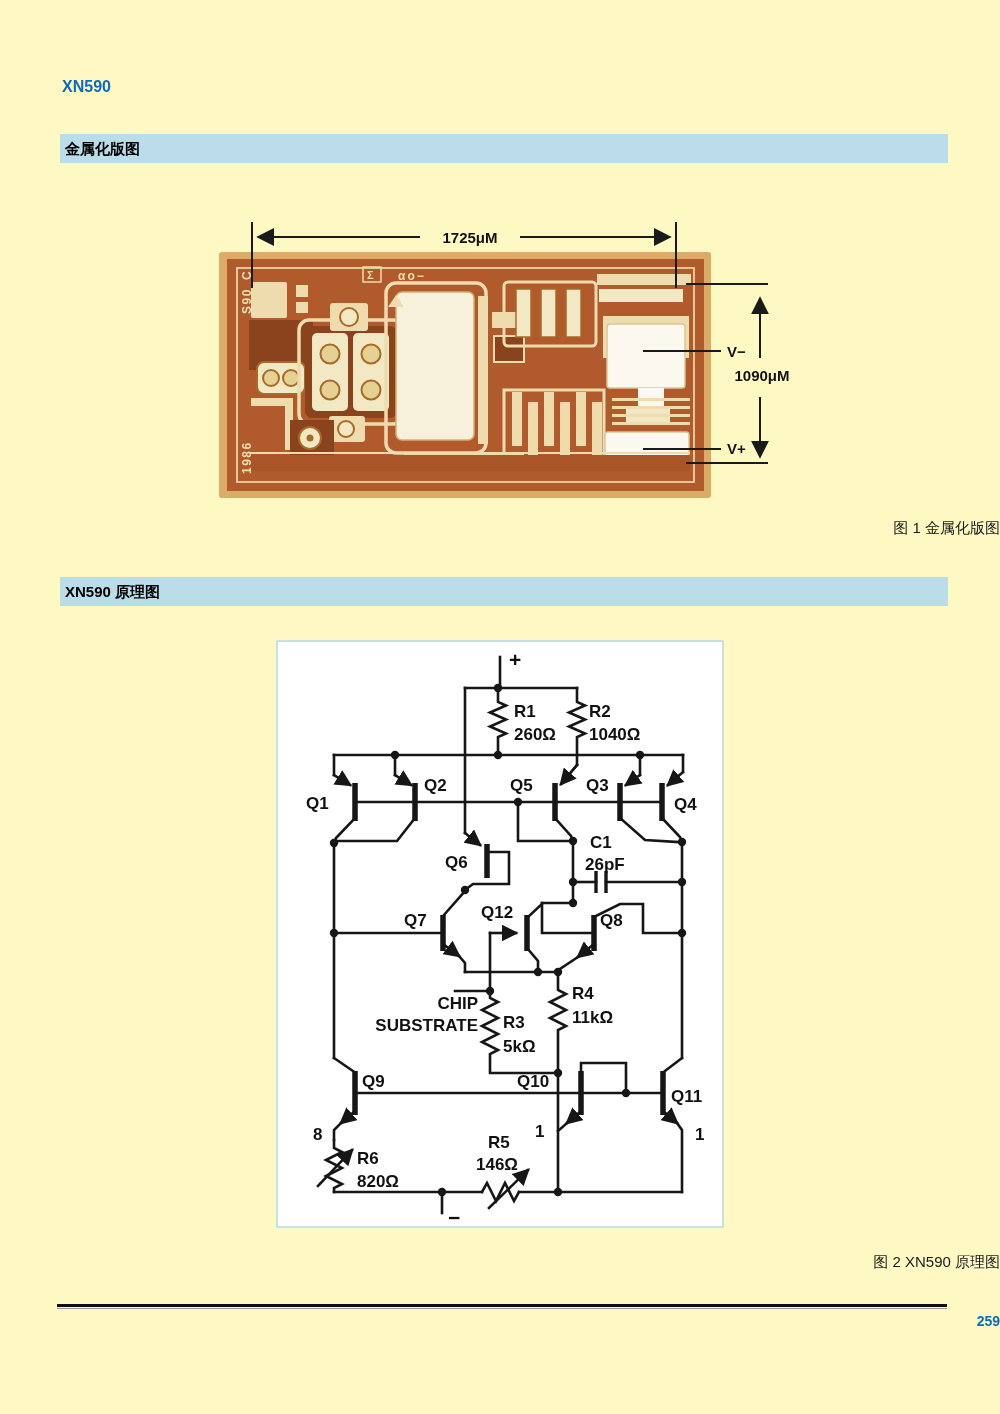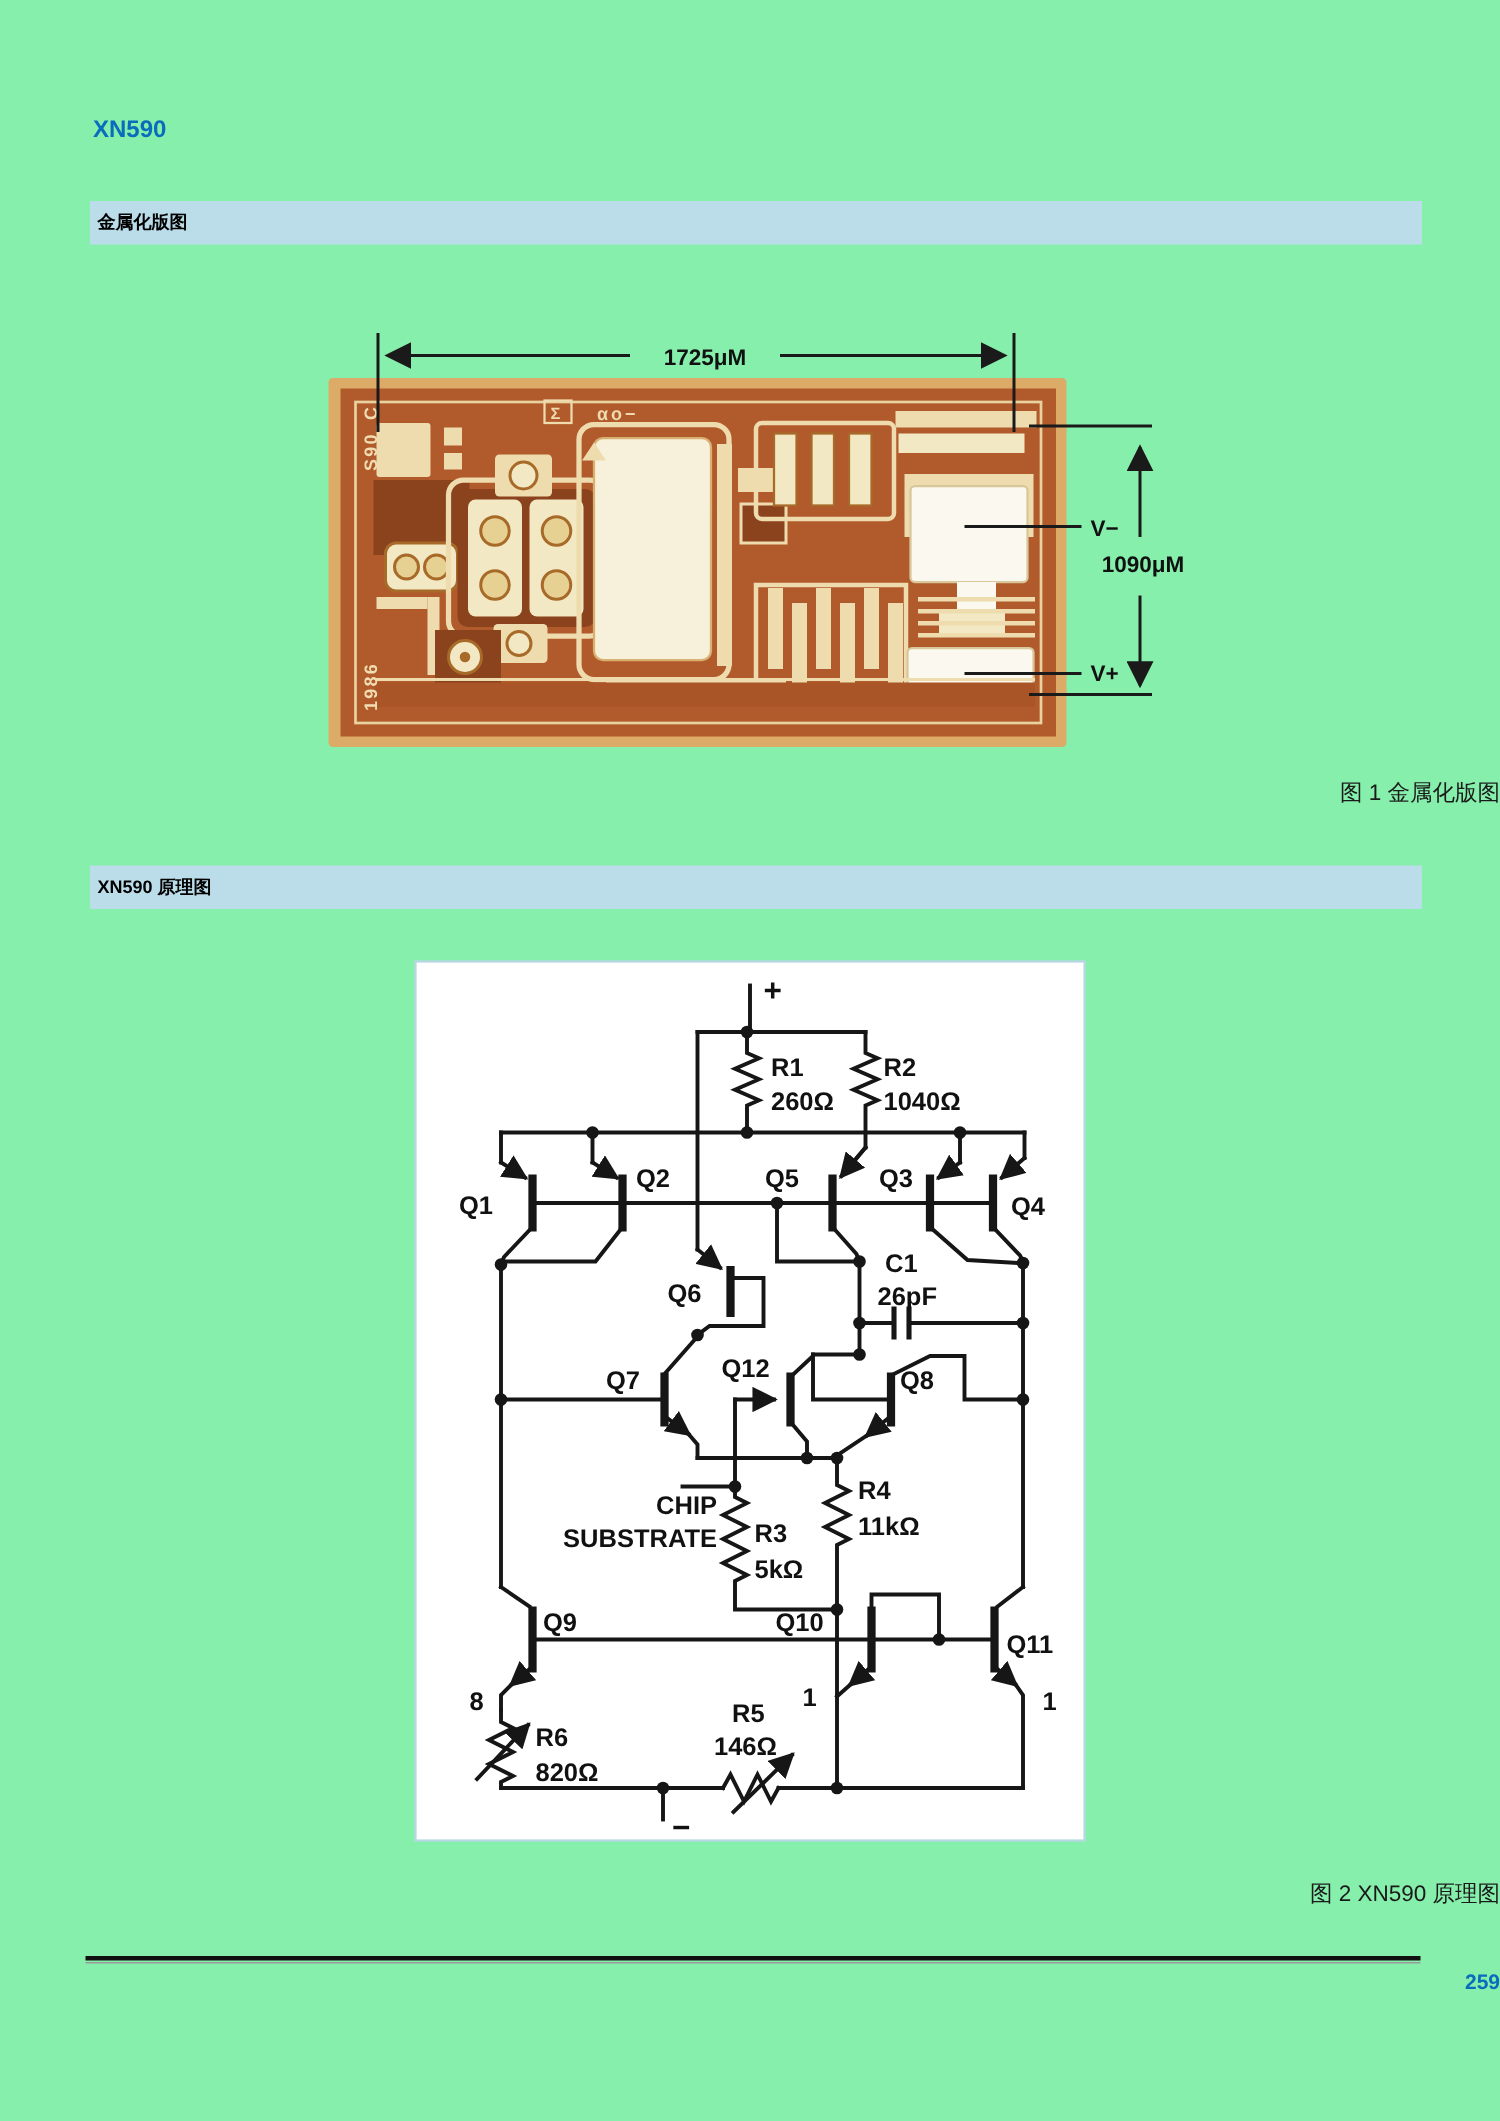--- a/index.html
+++ b/index.html
@@ -1,20 +1,20 @@
 <!DOCTYPE html>
 <html><head>
 <meta charset="utf-8">
 <style>
   html,body{margin:0;padding:0;background:#ffffff;}
   body{width:1000px;height:1414px;position:relative;font-family:"Liberation Sans",sans-serif;}
-  .page{position:absolute;inset:0;background:#86efac;}
+  .page{position:absolute;inset:0;background:#fef9c3;}
   .product-title{position:absolute;left:62px;top:78px;font-size:16px;font-weight:bold;color:#0a6cbc;}
   .section-bar{position:absolute;left:60px;width:888px;height:29px;background:#badde9;}
-  .section-bar .t{font-size:12px;font-weight:bold;color:#000;line-height:29px;padding-left:5px;}
+  .section-bar .t{font-size:15px;font-weight:bold;color:#000;line-height:29px;padding-left:5px;}
   .caption{position:absolute;left:0;width:1000px;text-align:right;font-size:15px;color:#1a1a1a;}
   .figure-svg{position:absolute;left:0;}
   .footer-line{position:absolute;left:57px;top:1304px;width:890px;height:3px;background:#101010;}
   .footer-line2{position:absolute;left:57px;top:1308px;width:890px;height:1px;background:#9a9a9a;}
   .page-number{position:absolute;left:0;top:1313px;width:1000px;text-align:right;font-size:14px;font-weight:bold;color:#0a6cbc;}
   
   .w{fill:none;stroke:#161616;stroke-width:2.6px;stroke-linecap:square;}
   .bar{fill:none;stroke:#161616;stroke-width:5.5px;stroke-linecap:butt;}
   .cap{fill:none;stroke:#161616;stroke-width:3.4px;}
   .dot{fill:#161616;stroke:none;}

